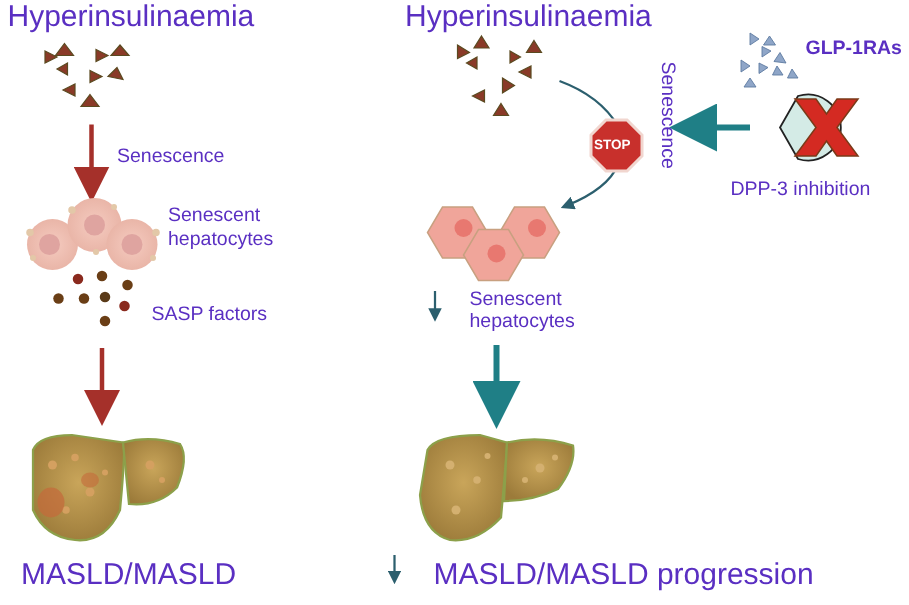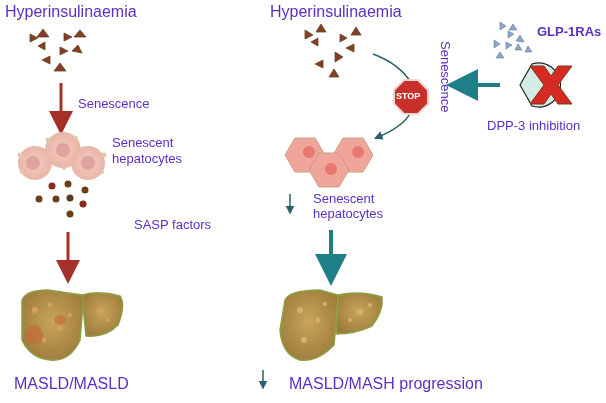--- a/index.html
+++ b/index.html
@@ -1,18 +1,18 @@
 <!DOCTYPE html>
 <html><head>
 <meta charset="utf-8">
 <style>
   html,body{margin:0;padding:0;background:#fff;}
   body{width:606px;height:403px;position:relative;overflow:hidden;font-family:"Liberation Sans","DejaVu Sans",sans-serif;}
   .lbl{position:absolute;color:#5a2fc2;font-size:13px;line-height:15px;white-space:nowrap;}
-  .lbl.big{font-size:16px;}
+  .lbl.big{font-size:20px;}
   svg{position:absolute;left:0;top:0;}
   .vert{position:absolute;color:#5a2fc2;font-size:13px;transform-origin:left top;transform:rotate(90deg);white-space:nowrap;}
 </style>
 </head>
 <body>
 
 <svg width="606" height="403" viewBox="0 0 606 403">
   <defs>
     <marker id="redHead" markerWidth="8" markerHeight="8" refX="4" refY="4" orient="auto">
         <path d="M0,0 L8,4 L0,8 z" fill="#a5302a"></path>
@@ -154,23 +154,23 @@
         <circle cx="370" cy="305" r="2"></circle>
       </g>
   </g>
   <line x1="263" y1="370" x2="263" y2="385" stroke="#2c5f6e" stroke-width="1.5" marker-end="url(#smallTeal)"></line>
 </svg>
 
 <div class="lbl big" style="left:5px;top:4px;">Hyperinsulinaemia</div>
 <div class="lbl" style="left:78px;top:96px;">Senescence</div>
 <div class="lbl" style="left:112px;top:135px;">Senescent</div>
 <div class="lbl" style="left:112px;top:151px;">hepatocytes</div>
-<div class="lbl" style="left:101px;top:217px;margin-left:33px;">SASP factors</div>
+<div class="lbl" style="left:101px;top:201px;">SASP factors</div>
 <div class="lbl big" style="left:14px;top:376px;">MASLD/MASLD</div>
 
 <div class="lbl big" style="left:270px;top:4px;">Hyperinsulinaemia</div>
 <div style="position:absolute;left:396px;top:91px;width:21px;text-align:left;color:#fff;font-weight:bold;font-size:9px;font-family:'Liberation Sans',sans-serif;">STOP</div>
 <div class="vert" style="left:453px;top:41px;">Senescence</div>
 <div class="lbl" style="left:537px;top:24px;font-weight:bold;">GLP-1RAs</div>
 <div class="lbl" style="left:487px;top:118px;">DPP-3 inhibition</div>
 <div class="lbl" style="left:313px;top:191px;">Senescent</div>
 <div class="lbl" style="left:313px;top:206px;">hepatocytes</div>
-<div class="lbl big" style="left:289px;top:376px;">MASLD/MASH progression</div>
+<div class="lbl big" style="left:289px;top:376px;">MASLD/MASLD progression</div>
 
 </body></html>

